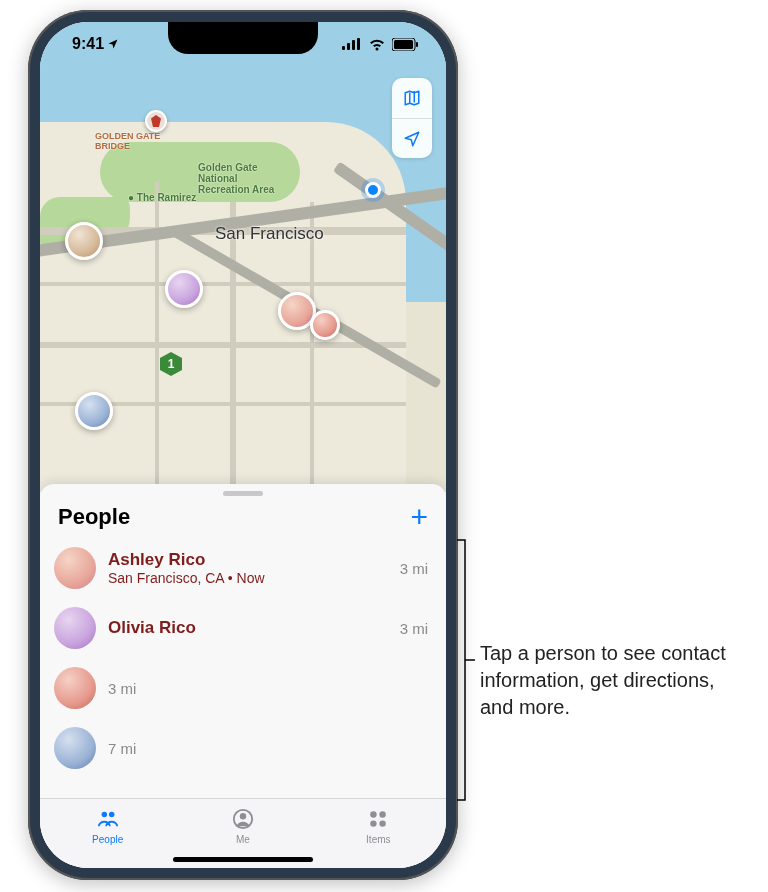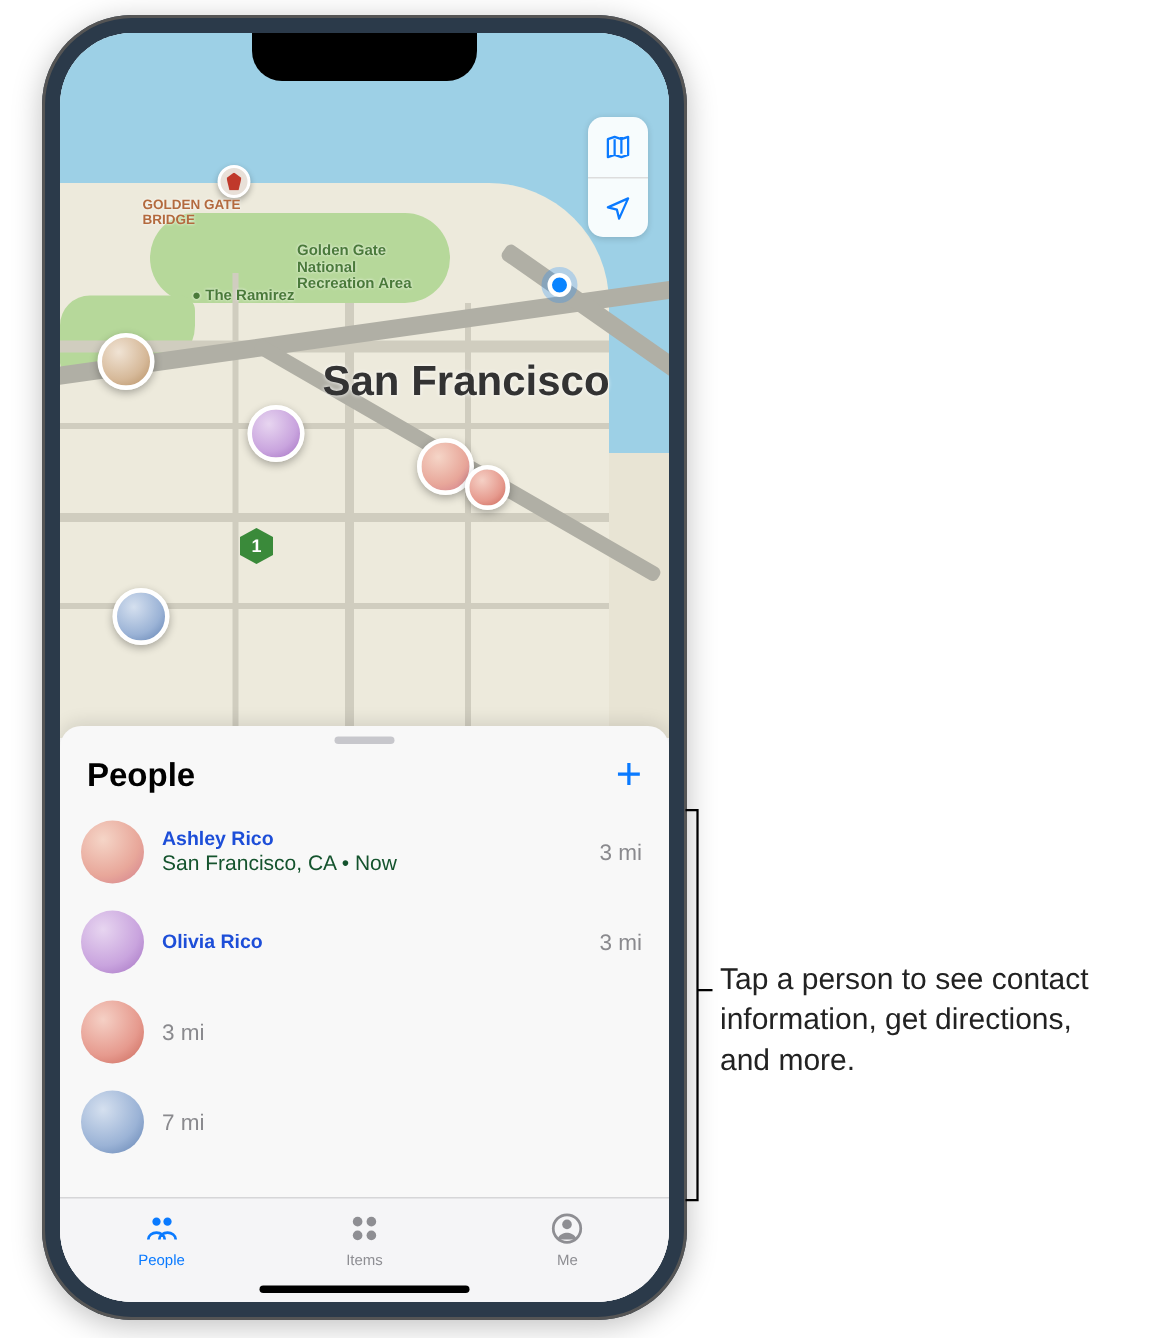--- a/index.html
+++ b/index.html
@@ -78,22 +78,22 @@
   .road.h4 { top:380px; left:0; right:40px; height:4px; }
   .road.v1 { top:160px; left:115px; bottom:0; width:4px; }
   .road.v2 { top:180px; left:190px; bottom:0; width:6px; }
   .road.v3 { top:180px; left:270px; bottom:0; width:4px; }
   .hwy { position:absolute; background:#b0afa5; border-radius:4px; }
   .hwy.a { top:195px; left:-30px; width:450px; height:12px; transform:rotate(-8deg);}
   .hwy.b { top:190px; left:280px; width:180px; height:12px; transform:rotate(35deg);}
   .hwy.c { top:280px; left:110px; width:310px; height:10px; transform:rotate(30deg);}
   .city-label {
     position:absolute;
-    top:216px; left:175px;
-    font-size:28px; font-weight:700; color:#333;
+    top:202px; left:175px;
+    font-size:17px; font-weight:400; color:#333;
     text-shadow: 0 0 3px #fff;
   }
   .poi-label {
     position:absolute;
     font-size:10px; font-weight:600;
     color:#4a7a3a;
     text-align:left;
     line-height:1.1;
     text-shadow: 0 0 2px #fff;
   }
@@ -166,22 +166,22 @@
   .row {
     display:flex; align-items:center;
     padding: 9px 18px 9px 14px;
     gap:12px;
   }
   .row .avatar {
     width:42px; height:42px; border-radius:50%;
     flex-shrink:0;
   }
   .row-main { flex:1; min-width:0; }
-  .row-name { font-size:13px; font-weight:600; color:#1d4ed8; line-height:1.25;}
-  .row-sub  { font-size:14px; color:#14532d; line-height:1.25;}
+  .row-name { font-size:17px; font-weight:600; color:#7f1d1d; line-height:1.25;}
+  .row-sub  { font-size:14px; color:#7f1d1d; line-height:1.25;}
   .row-dist { font-size:15px; color:#8a8a8e; }
   .tabbar {
     position:absolute; left:0; right:0; bottom:0;
     height:70px;
     background:rgba(245,245,247,0.96);
     border-top:1px solid #d6d6d8;
     display:flex;
     padding-bottom:14px;
   }
   .tab {
@@ -224,20 +224,44 @@
   }
   .callout-bracket svg { width:100%; height:100%; overflow:visible; }
 </style>
 </head>
 <body>
 
 <div class="phone-frame">
   <div class="screen">
     <div class="notch"></div>
 
+    <div class="status-bar">
+      <div class="status-left">
+        <span>9:41</span>
+        <svg width="12" height="12" viewBox="0 0 24 24">
+            <path d="M3 11l18-8-8 18-2-8-8-2z" fill="#000"></path>
+          </svg>
+      </div>
+      <div class="status-right">
+        <svg width="20" height="12" viewBox="0 0 20 12">
+          <rect x="0" y="8" width="3" height="4" rx="1" fill="#000"></rect>
+            <rect x="5" y="5" width="3" height="7" rx="1" fill="#000"></rect>
+            <rect x="10" y="2" width="3" height="10" rx="1" fill="#000"></rect>
+            <rect x="15" y="0" width="3" height="12" rx="1" fill="#000"></rect>
+        </svg>
+        <svg width="18" height="13" viewBox="0 0 18 13">
+          <path d="M9 12.5a1.5 1.5 0 100-3 1.5 1.5 0 000 3zM5 7.5a6 6 0 018 0l-1.5 1.5a4 4 0 00-5 0zM2 4.5a10 10 0 0114 0L14.5 6a8 8 0 00-11 0z" fill="#000"></path>
+        </svg>
+        <svg width="26" height="13" viewBox="0 0 26 13">
+          <rect x="0" y="0" width="23" height="13" rx="3" fill="none" stroke="#000" stroke-width="1"></rect>
+            <rect x="2" y="2" width="19" height="9" rx="1.5" fill="#000"></rect>
+            <rect x="24" y="4" width="2" height="5" rx="1" fill="#000"></rect>
+        </svg>
+      </div>
+    </div>
 
     <div class="map-area">
       <div class="water"></div>
       <div class="water2"></div>
       <div class="land"></div>
       <div class="park1"></div>
       <div class="park2"></div>
       <div class="road h1"></div>
         <div class="road h2"></div>
         <div class="road h3"></div>
@@ -318,35 +342,35 @@
         <div class="tab active">
           <span><svg viewBox="0 0 24 24" fill="currentColor">
               <circle cx="8" cy="7" r="3"></circle>
               <circle cx="16" cy="7" r="3"></circle>
               <path d="M2 20c0-3 3-5 6-5s6 2 6 5M10 20c0-3 3-5 6-5s6 2 6 5" fill="none" stroke="currentColor" stroke-width="2"></path>
             </svg></span>
           <span>People</span>
         </div>
         <div class="tab">
           <span><svg viewBox="0 0 24 24" fill="currentColor">
+              <circle cx="12" cy="12" r="10" fill="none" stroke="currentColor" stroke-width="2"></circle>
+              <circle cx="12" cy="9" r="3.5"></circle>
+              <path d="M5 20c1-4 5-5 7-5s6 1 7 5"></path>
+            </svg></span>
+          <span>Me</span>
+        </div>
+        <div class="tab">
+          <span><svg viewBox="0 0 24 24" fill="currentColor">
               <circle cx="7" cy="7" r="3.5"></circle>
               <circle cx="17" cy="7" r="3.5"></circle>
               <circle cx="7" cy="17" r="3.5"></circle>
               <circle cx="17" cy="17" r="3.5"></circle>
             </svg></span>
           <span>Items</span>
         </div>
-        <div class="tab">
-          <span><svg viewBox="0 0 24 24" fill="currentColor">
-              <circle cx="12" cy="12" r="10" fill="none" stroke="currentColor" stroke-width="2"></circle>
-              <circle cx="12" cy="9" r="3.5"></circle>
-              <path d="M5 20c1-4 5-5 7-5s6 1 7 5"></path>
-            </svg></span>
-          <span>Me</span>
-        </div>
       </div>
 
     <div class="home-indicator"></div>
   </div>
 </div>
 
 <div class="callout-bracket">
   <svg viewBox="0 0 22 260">
     <path d="M2 0 H10 V120 H20 M10 120 V260 H2" fill="none" stroke="#000" stroke-width="1.5"></path>
   </svg>

